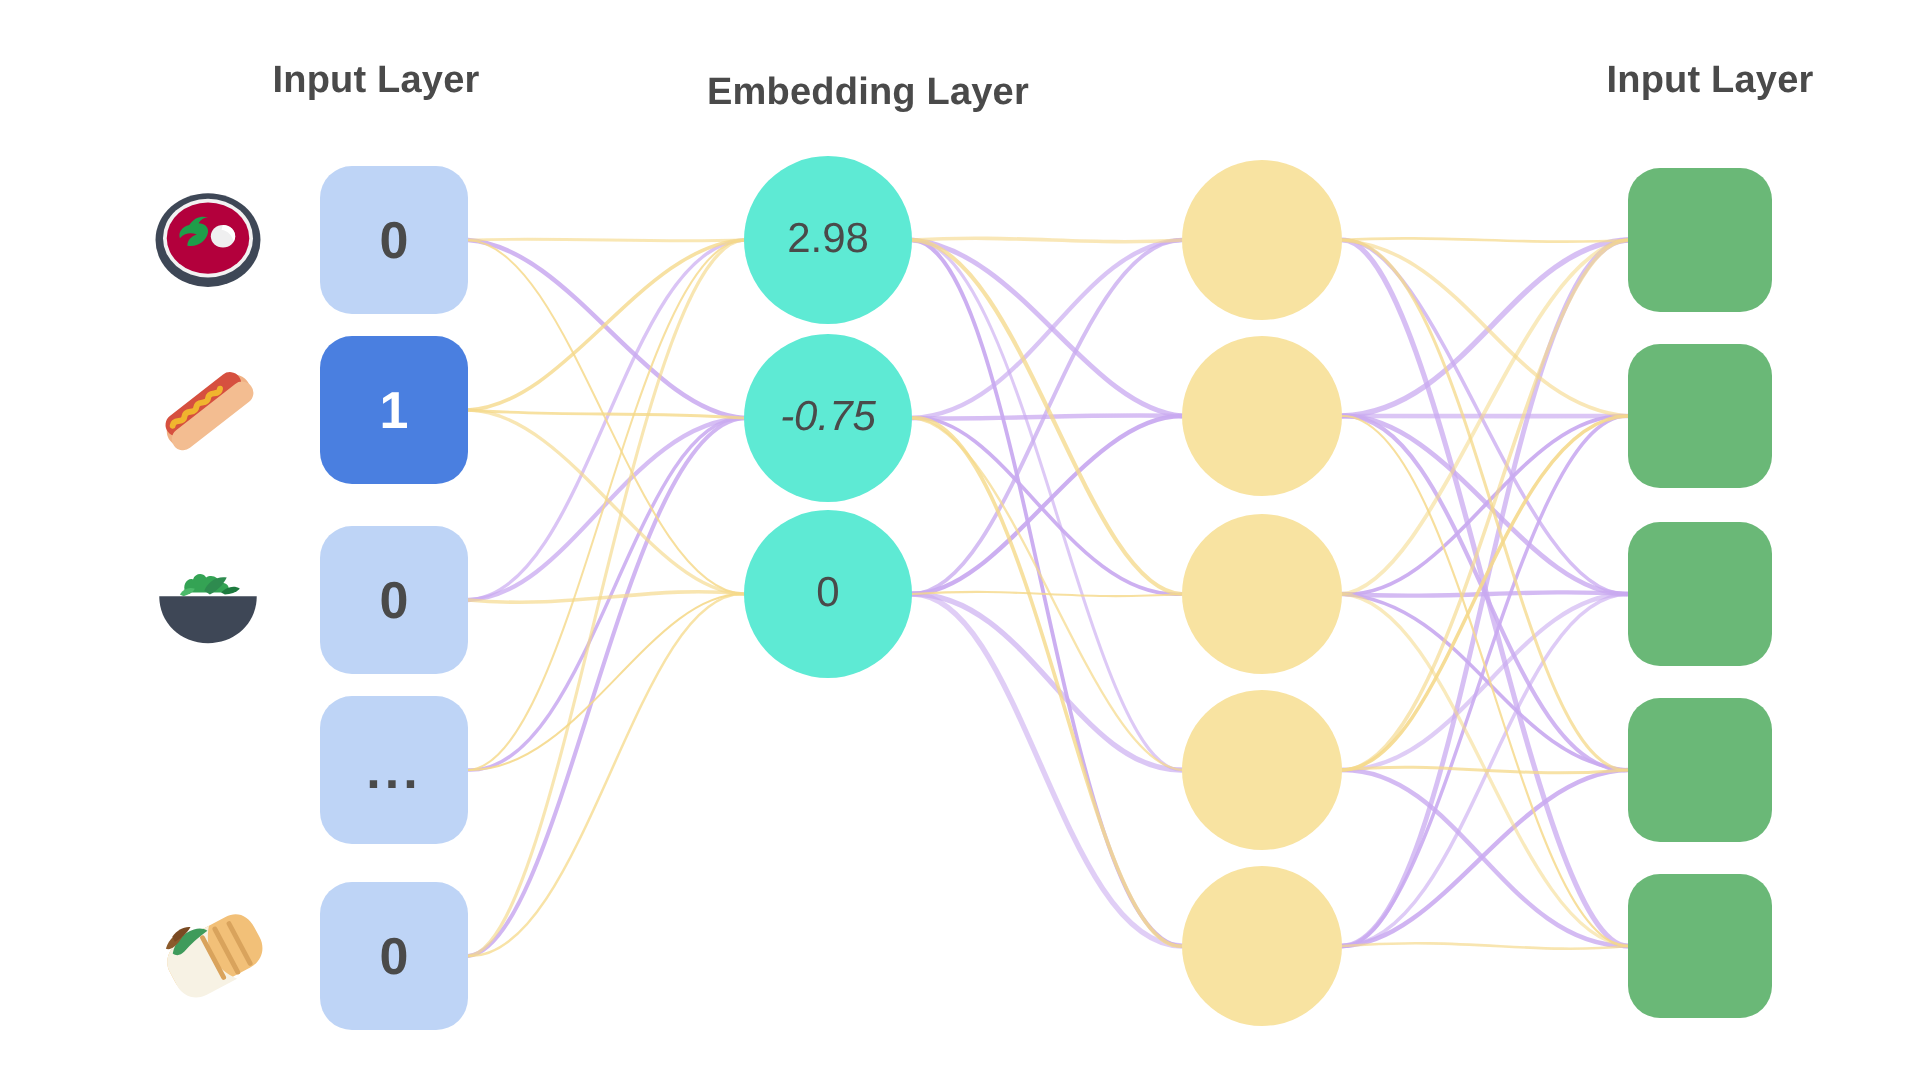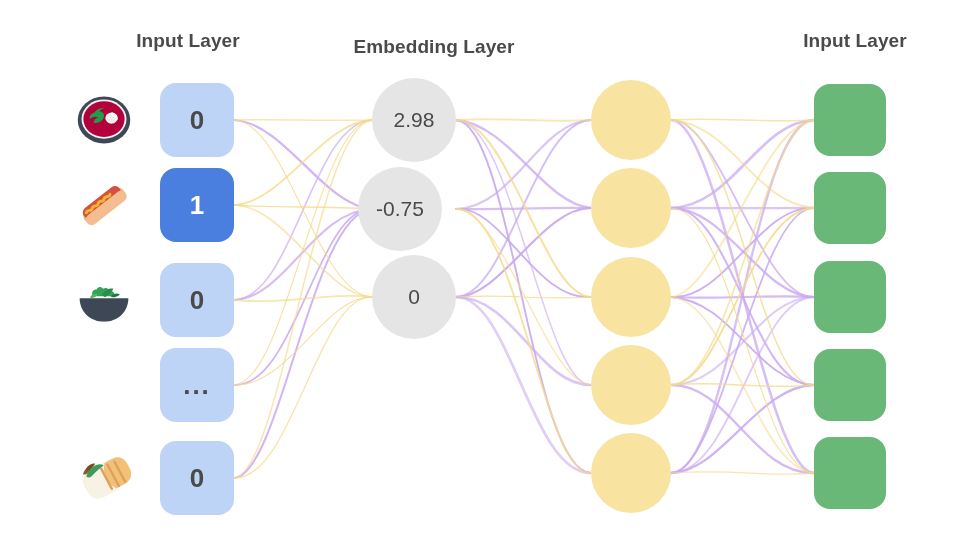--- a/index.html
+++ b/index.html
@@ -53,21 +53,21 @@
   .input-box.on   { background: #4a7fe0; color: #ffffff; }
   .input-box.dots { letter-spacing: 2px; }
   .output-box     { background: #6ab877; }
   .emb-circle {
     position: absolute;
     box-sizing: border-box;
     display: flex;
     align-items: center;
     justify-content: center;
     border-radius: 50%;
-    background: #e5e5e5;
+    background: #5eead4;
     color: #4a4a4a;
     font-family: "Liberation Sans", sans-serif;
     font-size: 21px;
     font-weight: normal;
     transform: translate(-50%, -50%);
   }
   .hidden-circle {
     position: absolute;
     border-radius: 50%;
     background: #f8e3a1;
@@ -196,21 +196,21 @@
           <line x1="42" y1="21" x2="42" y2="47"></line>
           <line x1="50" y1="22" x2="50" y2="46"></line>
         </g>
       </g>
     </svg>
       </div>
       <div class="node-box input-box" style="left: 197px; top: 478px; width: 74px; height: 74px;">0</div>
     </div>
   <div id="embedding-container">
       <div class="emb-circle" style="left: 414px; top: 120px; width: 84px; height: 84px;">2.98</div>
-      <div class="emb-circle" style="left: 400px; top: 209px; width: 84px; height: 84px;">-0.75</div>
+      <div class="emb-circle" style="left: 414px; top: 209px; width: 84px; height: 84px; font-style: italic;">-0.75</div>
       <div class="emb-circle" style="left: 414px; top: 297px; width: 84px; height: 84px;">0</div>
     </div>
   <div id="hidden-container">
       <div class="hidden-circle" style="left: 631px; top: 120px; width: 80px; height: 80px;"></div>
       <div class="hidden-circle" style="left: 631px; top: 208px; width: 80px; height: 80px;"></div>
       <div class="hidden-circle" style="left: 631px; top: 297px; width: 80px; height: 80px;"></div>
       <div class="hidden-circle" style="left: 631px; top: 385px; width: 80px; height: 80px;"></div>
       <div class="hidden-circle" style="left: 631px; top: 473px; width: 80px; height: 80px;"></div>
     </div>
   <div id="output-container">

